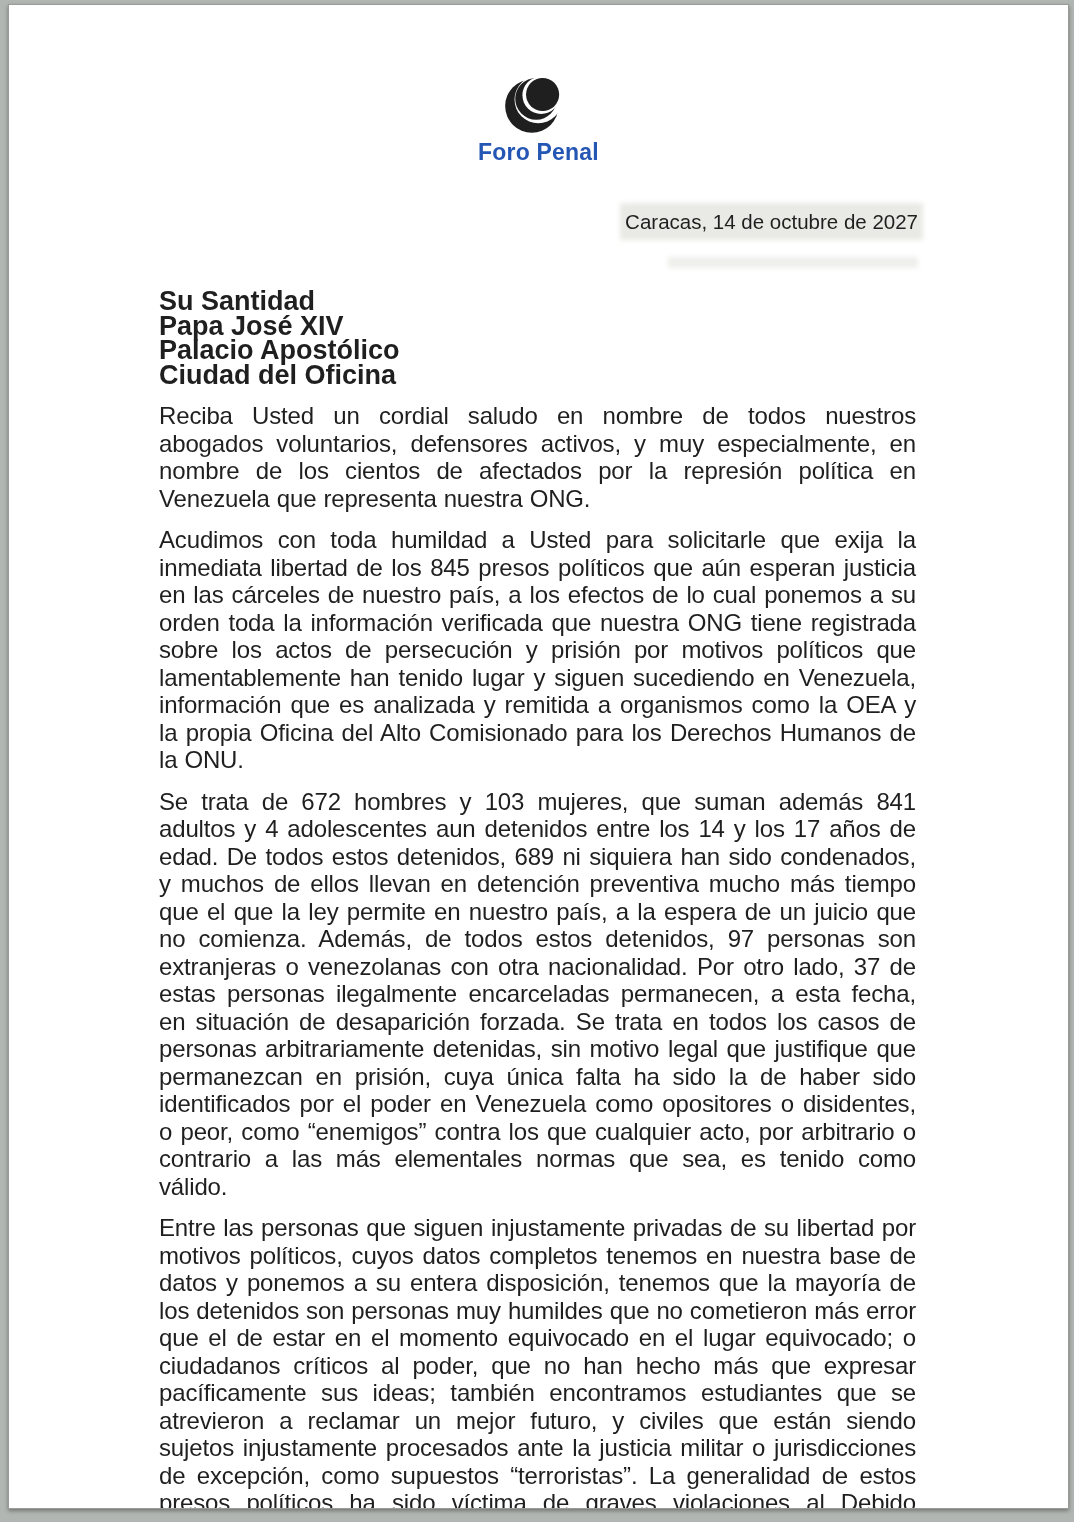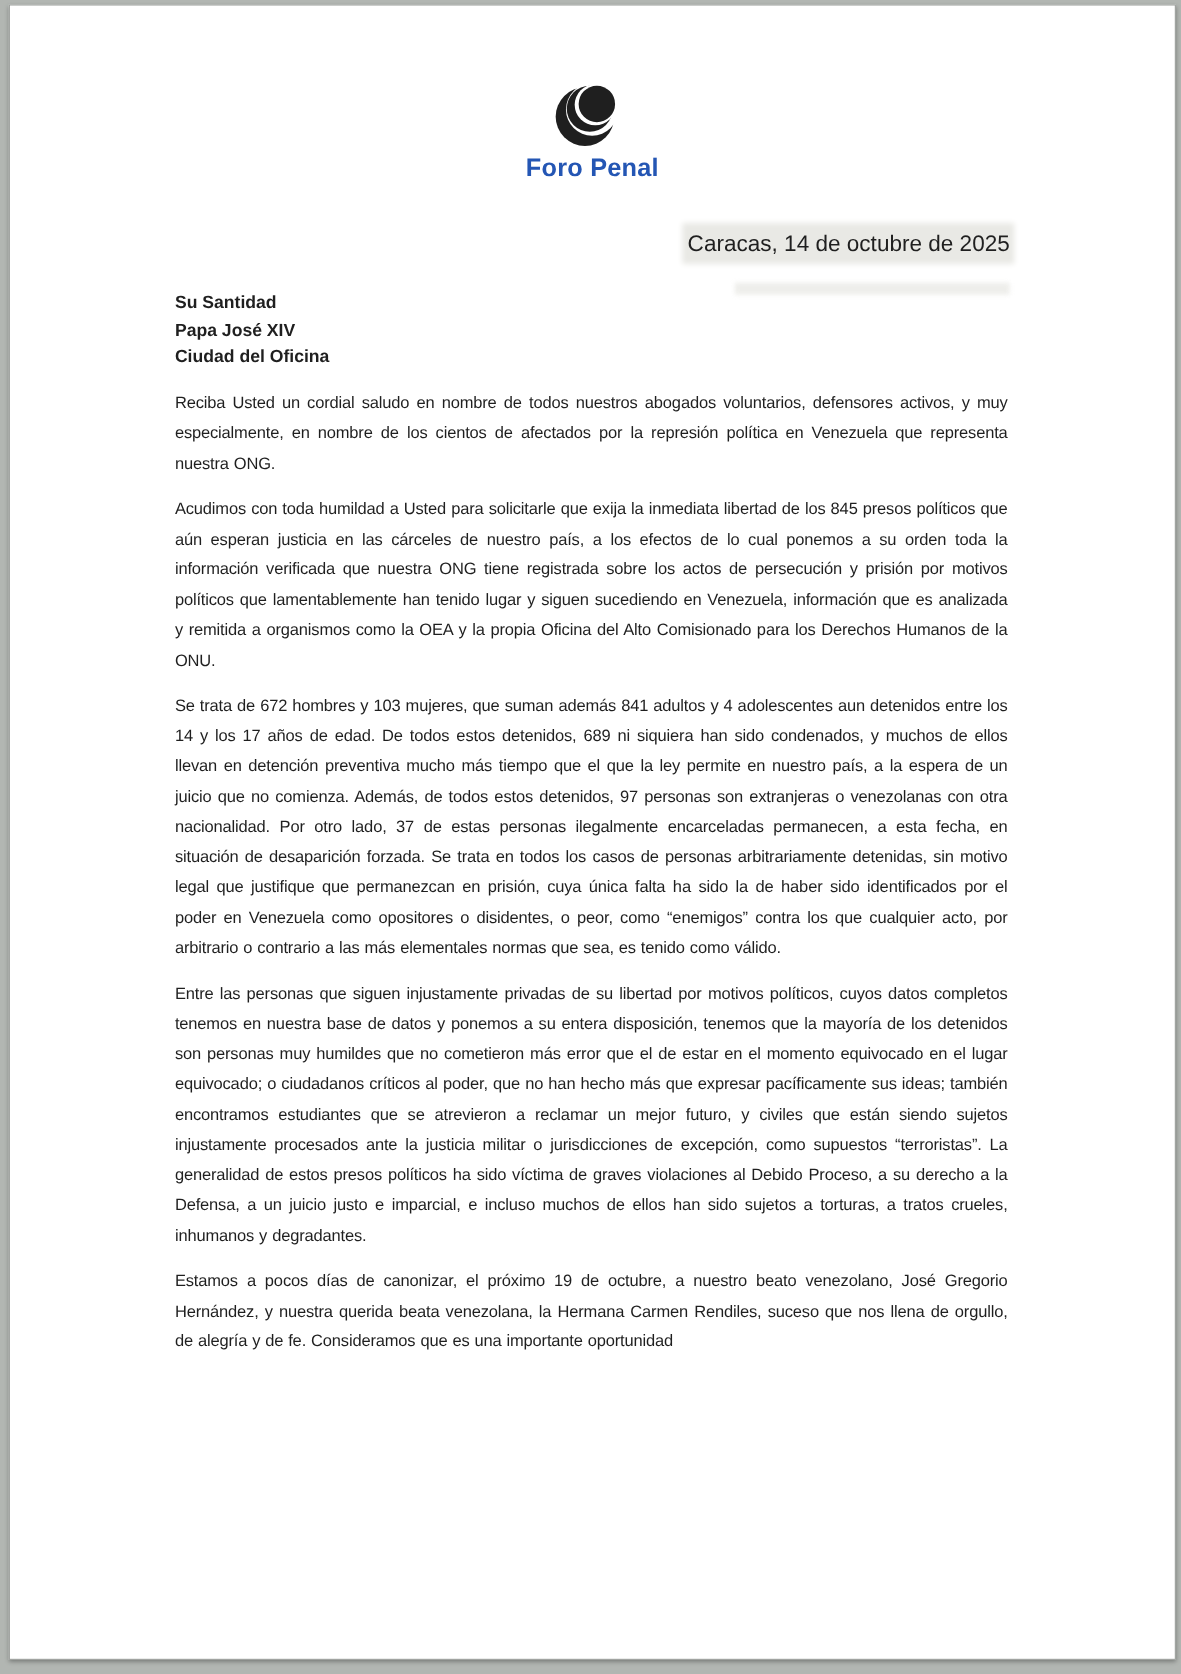--- a/index.html
+++ b/index.html
@@ -41,30 +41,30 @@
   .dateline{
     display:inline-block;
     background:var(--smudge);
     box-shadow:0 0 5px 5px var(--smudge);
   }
   .smudge-streak{
     position:absolute;right:150px;top:252px;width:250px;height:11px;
     background:var(--smudge);opacity:.75;filter:blur(2px);
   }
   .content{padding:0 152px 0 150px;}
-  .recipient{margin-top:29px;font-weight:700;font-size:16px;line-height:24.5px;}
+  .recipient{margin-top:54px;font-weight:700;font-size:27px;line-height:24.5px;}
   .reference{
     margin-top:26px;display:flex;
     font-weight:700;font-size:20.5px;line-height:29px;
   }
   .ref-label{width:65px;flex:0 0 65px;}
   .body-text{margin-top:15px;}
   .body-text p{
     margin:0 0 14px 0;
-    font-size:15px;line-height:27.5px;
+    font-size:24px;line-height:27.5px;
     text-align:justify;
     letter-spacing:-0.15px;
     word-spacing:0.5px;
   }
   .b{font-weight:400;}
 </style>
 </head>
 <body>
 
 <div class="page">
@@ -74,29 +74,30 @@
       <circle cx="50" cy="57" r="37" fill="currentColor"></circle>
       <circle cx="59" cy="48" r="33" fill="#ffffff"></circle>
       <circle cx="56" cy="47" r="29" fill="currentColor"></circle>
       <circle cx="63" cy="42" r="26" fill="#ffffff"></circle>
       <circle cx="65" cy="41" r="23" fill="currentColor"></circle>
     </svg>
     <div class="brand-name">Foro Penal</div>
   </div>
 
   <div class="dateline-row">
-    <span class="dateline">Caracas, 14 de octubre de 2025</span>
+    <span class="dateline">Caracas, 14 de octubre de 2027</span>
   </div>
   <div class="smudge-streak"></div>
 
   <div class="content">
 
     <div class="recipient">
       <div>Su Santidad</div>
       <div>Papa José XIV</div>
+      <div>Palacio Apostólico</div>
       <div>Ciudad del Oficina</div>
     </div>
 
 
     <div class="body-text">
       <p><span class="b"></span><span>Reciba Usted un cordial saludo en nombre de todos nuestros abogados voluntarios, defensores activos, y muy especialmente, en nombre de los cientos de afectados por la represión política en Venezuela que representa nuestra ONG.</span></p>
       <p><span class="b">Acudimos con toda humildad a Usted para solicitarle que exija la inmediata libertad de los 845 presos políticos que aún esperan justicia en las cárceles de nuestro país, </span><span>a los efectos de lo cual ponemos a su orden toda la información verificada que nuestra ONG tiene registrada sobre los actos de persecución y prisión por motivos políticos que lamentablemente han tenido lugar y siguen sucediendo en Venezuela, información que es analizada y remitida a organismos como la OEA y la propia Oficina del Alto Comisionado para los Derechos Humanos de la ONU.</span></p>
       <p><span class="b"></span><span>Se trata de 672 hombres y 103 mujeres, que suman además 841 adultos y 4 adolescentes aun detenidos entre los 14 y los 17 años de edad. De todos estos detenidos, 689 ni siquiera han sido condenados, y muchos de ellos llevan en detención preventiva mucho más tiempo que el que la ley permite en nuestro país, a la espera de un juicio que no comienza. Además, de todos estos detenidos, 97 personas son extranjeras o venezolanas con otra nacionalidad. Por otro lado, 37 de estas personas ilegalmente encarceladas permanecen, a esta fecha, en situación de desaparición forzada. Se trata en todos los casos de personas arbitrariamente detenidas, sin motivo legal que justifique que permanezcan en prisión, cuya única falta ha sido la de haber sido identificados por el poder en Venezuela como opositores o disidentes, o peor, como “enemigos” contra los que cualquier acto, por arbitrario o contrario a las más elementales normas que sea, es tenido como válido.</span></p>
       <p><span class="b"></span><span>Entre las personas que siguen injustamente privadas de su libertad por motivos políticos, cuyos datos completos tenemos en nuestra base de datos y ponemos a su entera disposición, tenemos que la mayoría de los detenidos son personas muy humildes que no cometieron más error que el de estar en el momento equivocado en el lugar equivocado; o ciudadanos críticos al poder, que no han hecho más que expresar pacíficamente sus ideas; también encontramos estudiantes que se atrevieron a reclamar un mejor futuro, y civiles que están siendo sujetos injustamente procesados ante la justicia militar o jurisdicciones de excepción, como supuestos “terroristas”. La generalidad de estos presos políticos ha sido víctima de graves violaciones al Debido Proceso, a su derecho a la Defensa, a un juicio justo e imparcial, e incluso muchos de ellos han sido sujetos a torturas, a tratos crueles, inhumanos y degradantes.</span></p>
       <p><span class="b"></span><span>Estamos a pocos días de canonizar, el próximo 19 de octubre, a nuestro beato venezolano, José Gregorio Hernández, y nuestra querida beata venezolana, la Hermana Carmen Rendiles, suceso que nos llena de orgullo, de alegría y de fe. Consideramos que es una importante oportunidad</span></p>

